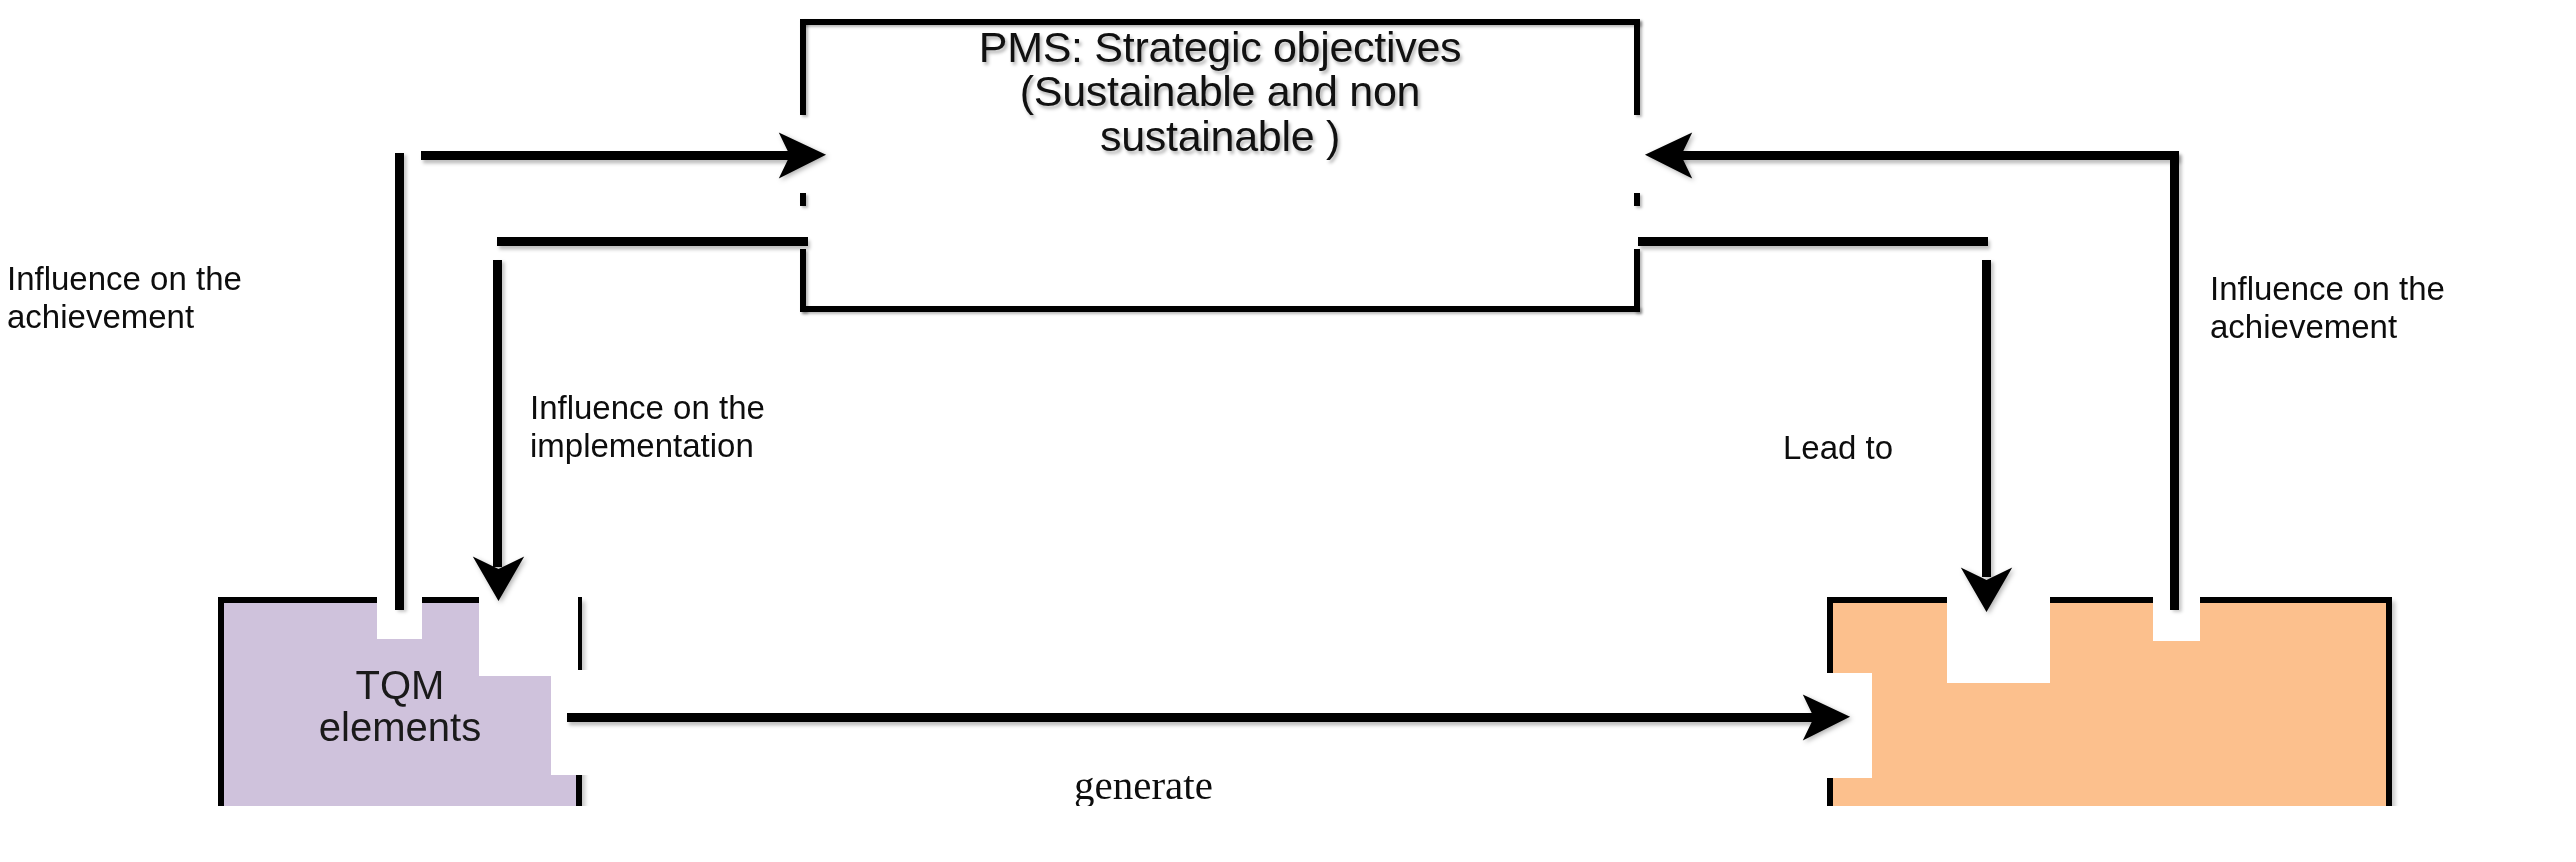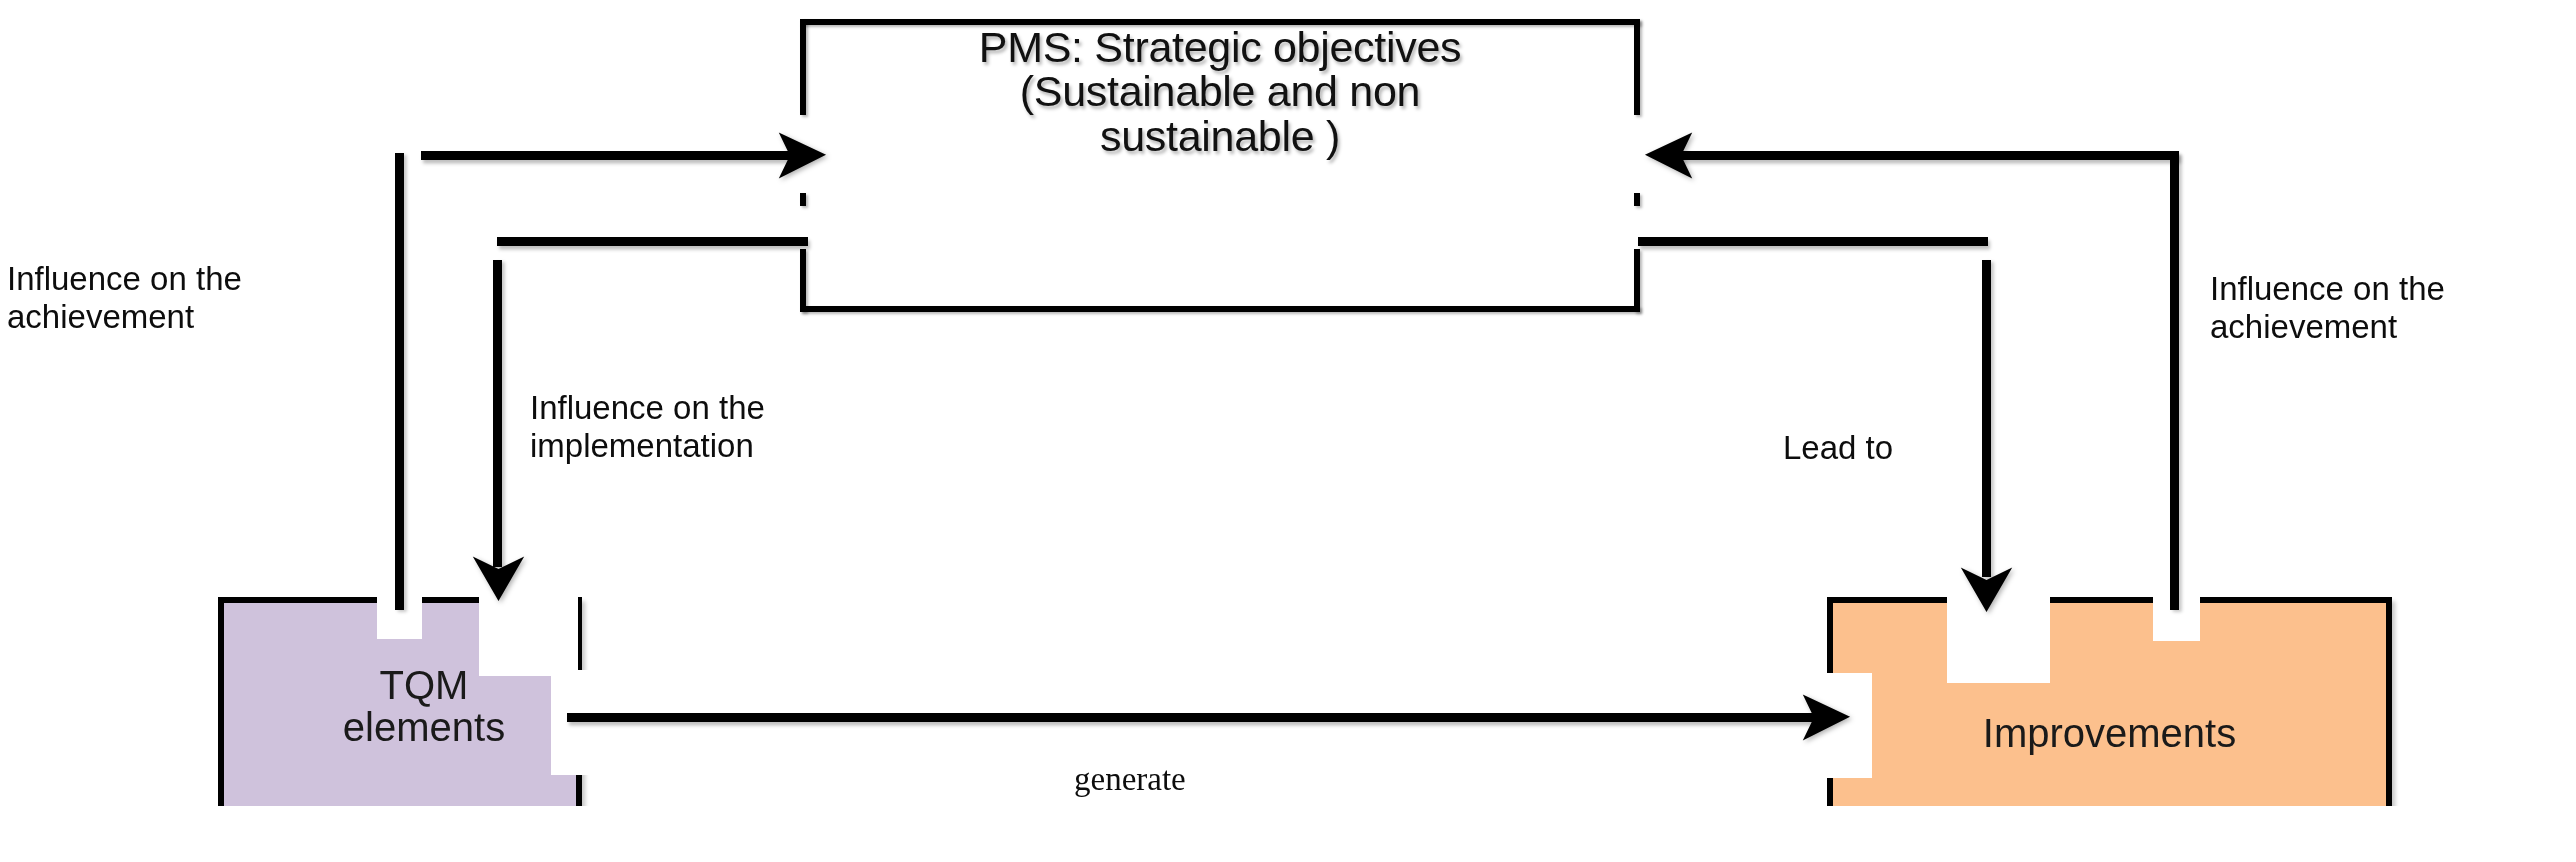--- a/index.html
+++ b/index.html
@@ -84,21 +84,21 @@
   .box-label {
     position: absolute;
     left: 0; right: 0;
     text-align: center;
     font-size: 40px;
     line-height: 1.06;
     color: #1a1a1a;
     white-space: pre-line;
     z-index: 4;
   }
-  .tqm-label { top: 664px; left: 218px; width: 364px; padding-left: 24px; }
+  .tqm-label { top: 664px; left: 218px; width: 364px; }
   .imp-label { top: 712px; left: 1827px; width: 565px; }
 
   
   .notch {
     position: absolute;
     background: #ffffff;
     z-index: 3;
   }
   
   .notch-tqm-a { left: 377px;  top: 592px; width: 45px;  height: 47px; }
@@ -133,21 +133,21 @@
     font-size: 33px;
     line-height: 1.14;
     color: #0d0d0d;
     white-space: pre-line;
     z-index: 8;
     margin-top: 19px;
   }
   .note-generate {
     position: absolute;
     font-family: "Liberation Serif", serif;
-    font-size: 33px;
+    font-size: 41px;
     color: #0d0d0d;
     z-index: 8;
     text-align: right;
   }
 </style>
 </head>
 <body>
 
 <div id="stage">
 
@@ -170,21 +170,20 @@
 
   <div class="notch notch-tqm-a"></div>
   <div class="notch notch-tqm-b"></div>
   <div class="notch notch-tqm-c"></div>
   <div class="notch notch-imp-a"></div>
   <div class="notch notch-imp-b"></div>
   <div class="notch notch-imp-c"></div>
 
   <div class="box-label tqm-label">TQM
 elements</div>
-  <div class="box-label imp-label">Improvements</div>
 
   <div class="vline" style="left:395px; top:153px; height:457px;"></div>
 
   <div class="hline" style="left:421px; top:151px; width:380px;"></div>
   <div class="arrowhead" style="left:773px; top:127px;">
     <svg width="63" height="57" viewBox="0 0 90 82">
       <path d="M8 8 L76 40 L8 74 L24 41 Z" fill="#000000"></path>
     </svg>
   </div>
 

